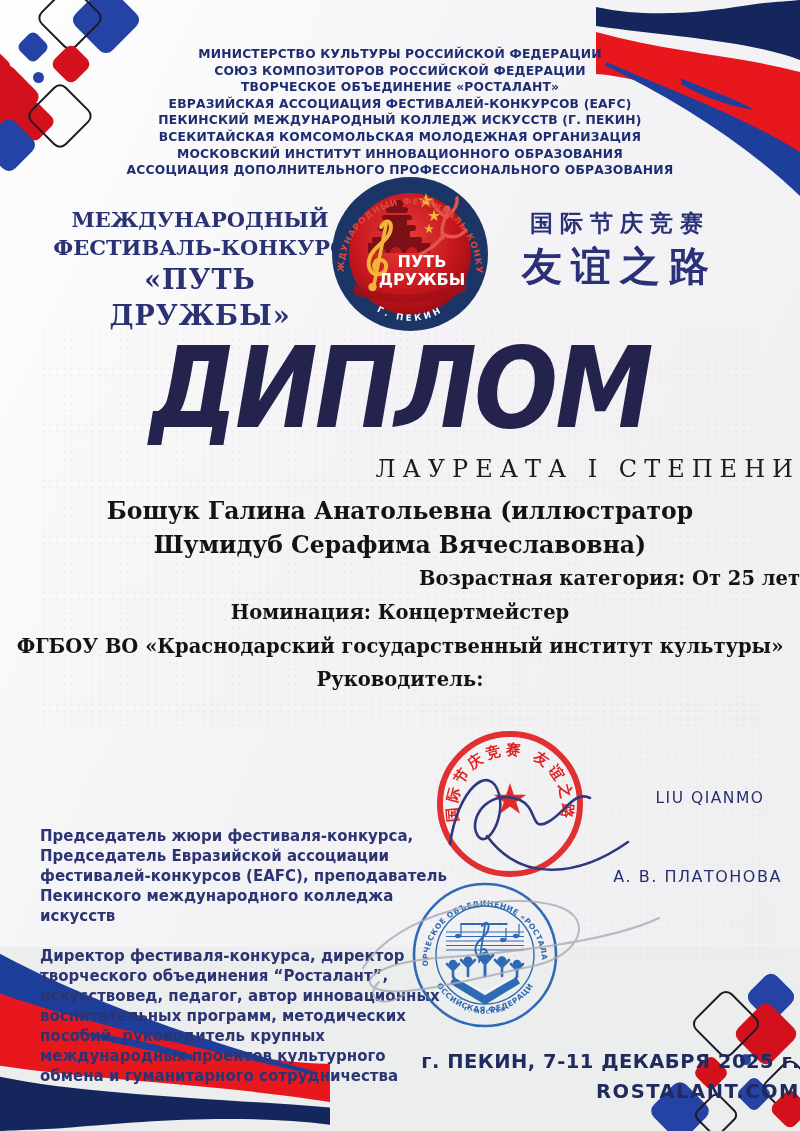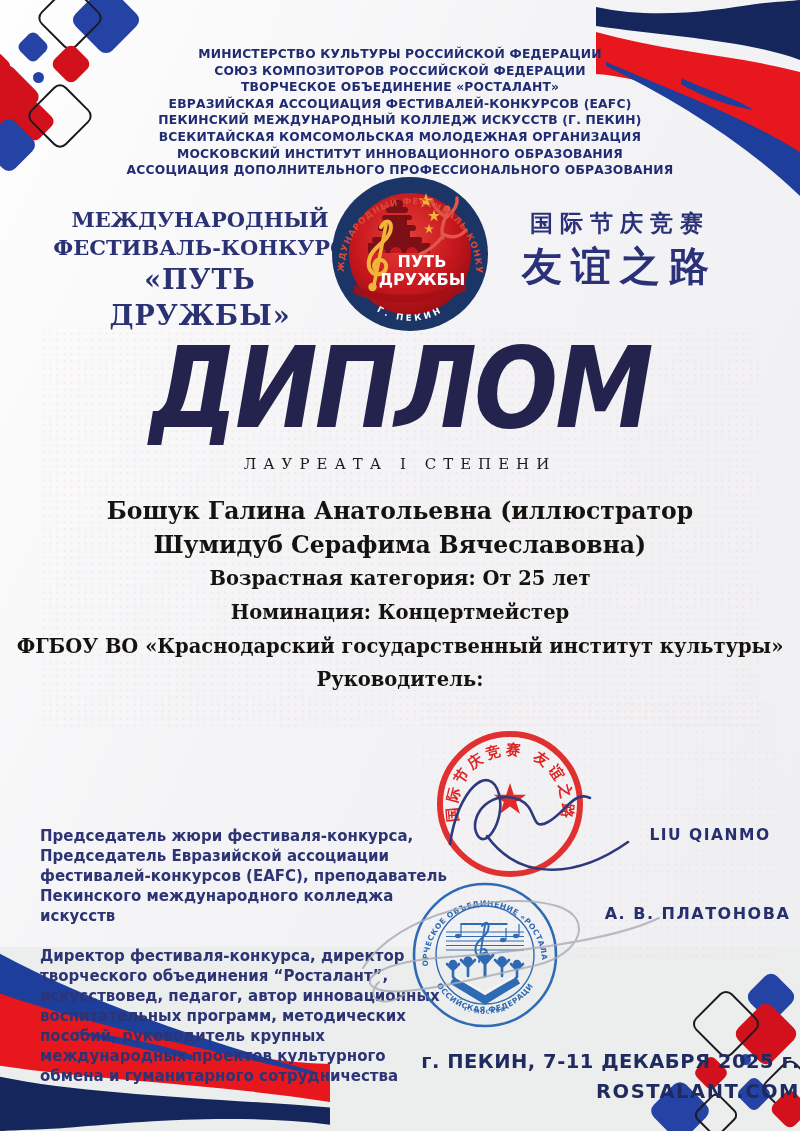--- a/index.html
+++ b/index.html
@@ -18,30 +18,30 @@
     font-family:"DejaVu Serif","Liberation Serif",serif;font-weight:bold;}
   .fest-title .l12{font-size:21px;line-height:28px;}
   .fest-title .l3{font-size:27px;line-height:36px;letter-spacing:1px;}
   .cn-block{left:480px;top:206px;width:280px;text-align:center;color:#2a3178;font-weight:bold;}
   .cn-block .c1{font-size:23px;letter-spacing:7px;line-height:34px;}
   .cn-block .c2{font-size:40px;letter-spacing:9px;line-height:52px;}
   
   .diploma-title{top:328px;left:0;width:800px;text-align:center;color:#23234e;}
   .diploma-title span{display:inline-block;font-weight:bold;font-style:italic;
     font-size:102px;letter-spacing:-3px;transform:scale(.97,1.1);transform-origin:center;}
-  .award{top:455px;left:0;width:800px;text-align:center;color:#1c1c1c;
-    font-family:"DejaVu Serif","Liberation Serif",serif;font-size:15px;letter-spacing:7px;}
+  .award{top:455px;left:0;width:800px;text-align:right;color:#1c1c1c;
+    font-family:"DejaVu Serif","Liberation Serif",serif;font-size:24px;letter-spacing:7px;}
   .laureate-name{top:494px;left:50px;width:700px;text-align:center;color:#15130f;
     font-family:"DejaVu Serif","Liberation Serif",serif;font-weight:bold;
     font-size:23.5px;line-height:34px;}
   .detail{left:0;width:800px;text-align:center;color:#15130f;
     font-family:"DejaVu Serif","Liberation Serif",serif;font-weight:bold;font-size:19.5px;}
   
   .sig-block{left:40px;width:420px;color:#2c3474;font-weight:bold;font-size:15px;line-height:20px;margin-top:37px;}
-  .sig-name{color:#27306e;font-weight:bold;text-align:center;margin-top:37px;}
+  .sig-name{color:#27306e;font-weight:normal;text-align:center;}
   
   .footer-line{left:0;width:800px;text-align:right;color:#1f2a5e;font-weight:bold;}
   
   .sq{position:absolute;transform:rotate(45deg);border-radius:9px;}
   .sq.o{background:transparent;border:2px solid #1b1b24;}
   .sq.b{background:#2443a5;}
   .sq.r{background:#d2111c;}
   .mosaic-dot{position:absolute;border-radius:50%;background:#2443a5;}
 </style>
 </head>
@@ -172,21 +172,21 @@
   <div class="abs cn-block">
     <div class="c1">国际节庆竞赛</div>
     <div class="c2">友谊之路</div>
   </div>
 
   <div class="abs diploma-title">
     <span>ДИПЛОМ</span>
   </div>
   <div class="abs award">ЛАУРЕАТА I СТЕПЕНИ</div>
   <div class="abs laureate-name">Бошук Галина Анатольевна (иллюстратор Шумидуб Серафима Вячеславовна)</div>
-  <div class="abs detail" style="top:567px;">Возрастная категория: От 25 лет</div>
+  <div class="abs detail" style="top:567px;text-align:right;">Возрастная категория: От 25 лет</div>
   <div class="abs detail" style="top:601px;">Номинация: Концертмейстер</div>
   <div class="abs detail" style="top:635px;">ФГБОУ ВО «Краснодарский государственный институт культуры»</div>
   <div class="abs detail" style="top:668px;">Руководитель:</div>
 
   <div class="abs sig-block" style="top:789px;">
     <div>Председатель жюри фестиваля-конкурса,</div>
     <div>Председатель Евразийской ассоциации</div>
     <div>фестивалей-конкурсов (EAFC), преподаватель</div>
     <div>Пекинского международного колледжа искусств</div>
   </div>

